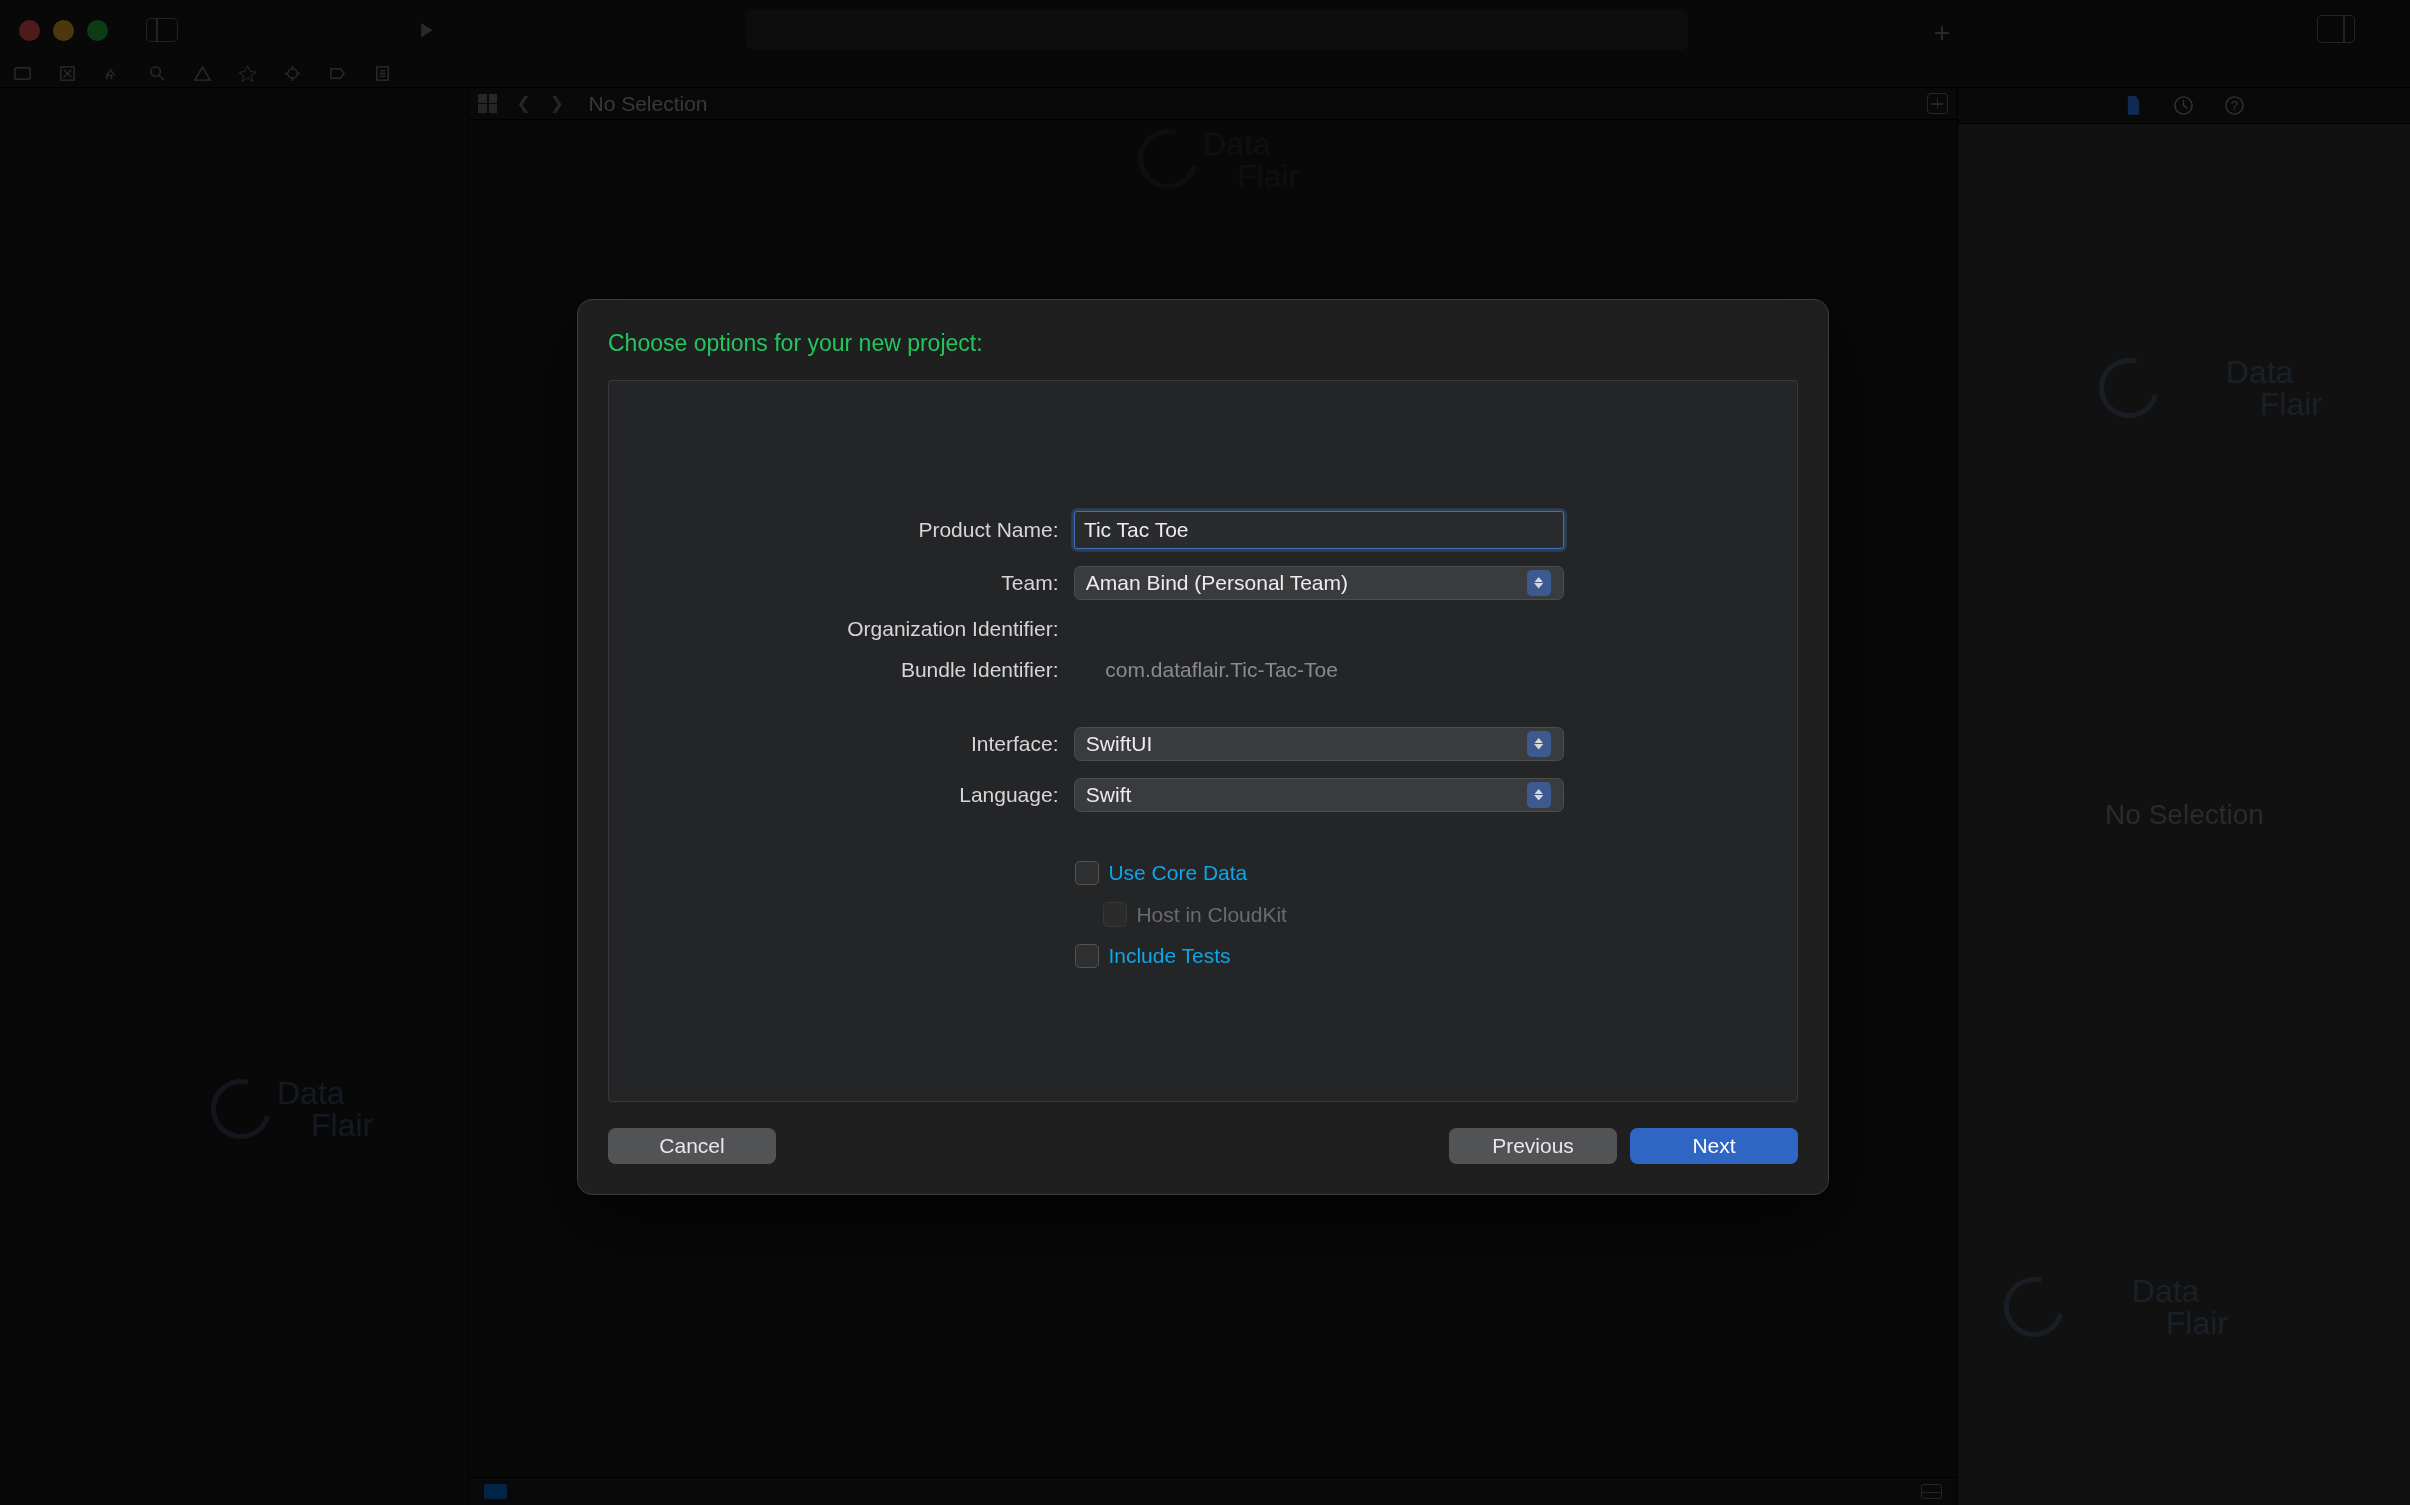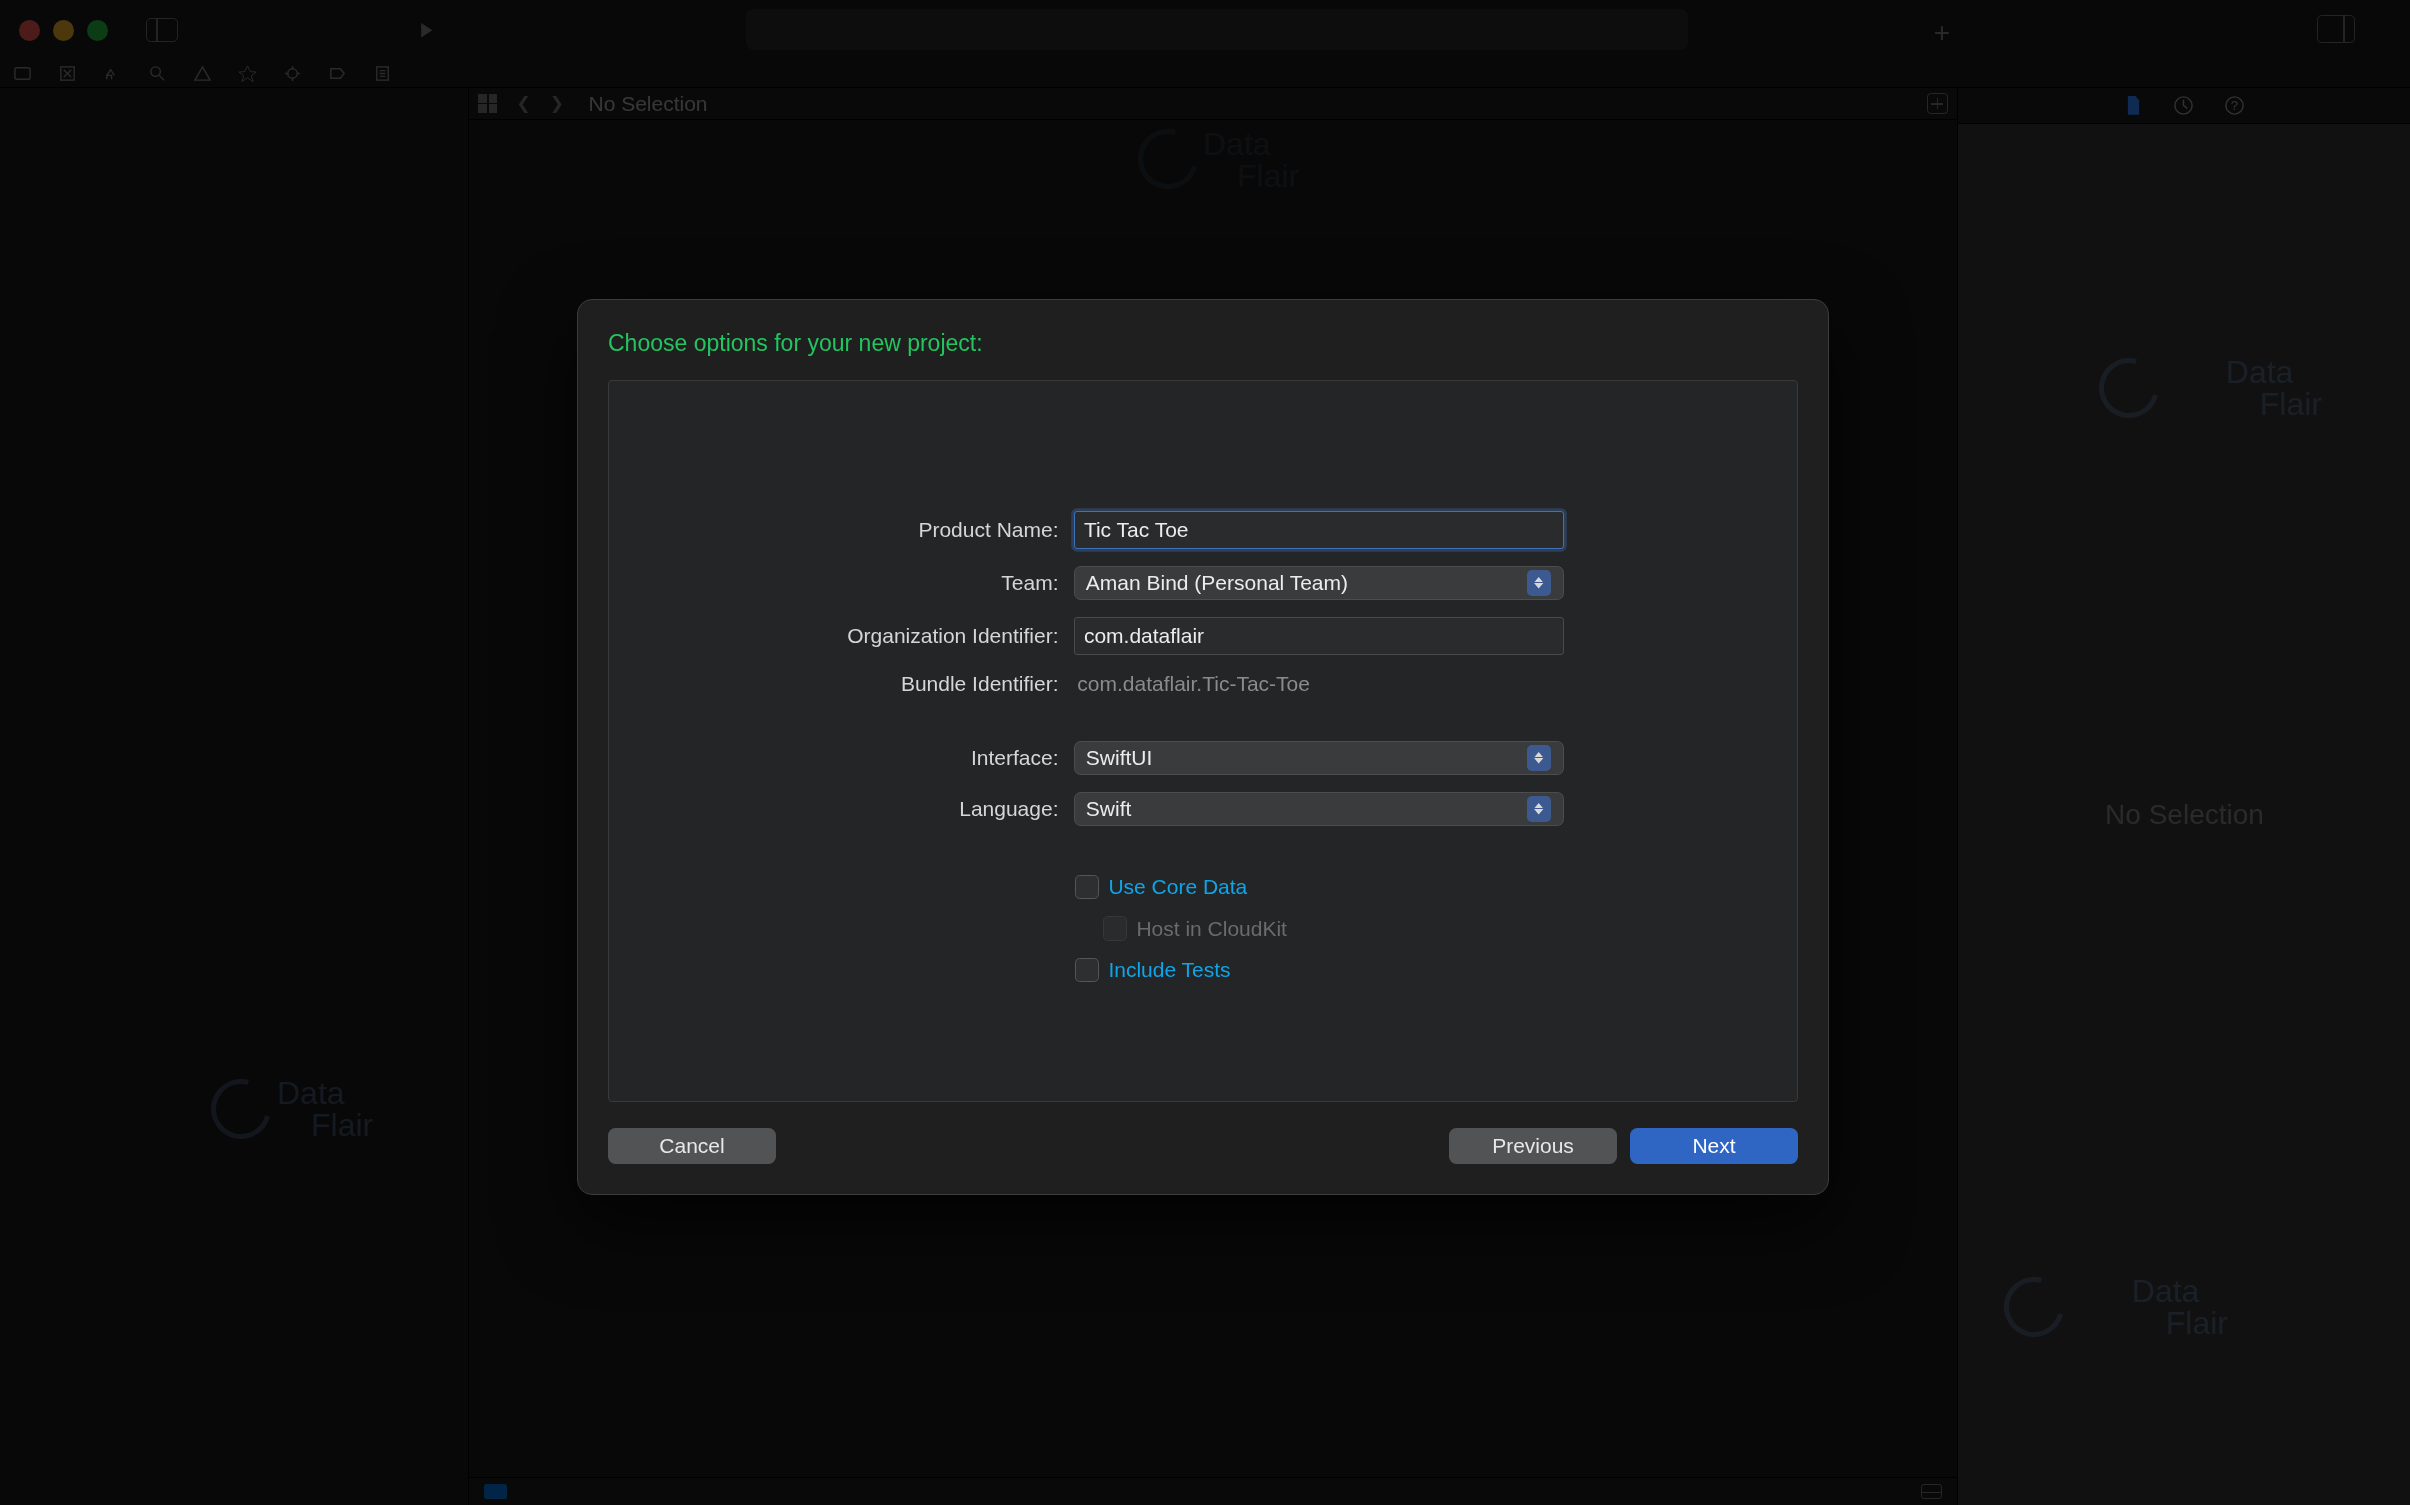--- a/index.html
+++ b/index.html
@@ -312,20 +312,21 @@
       outline:none;
     }
     .text-input.focused {
       border: 1.9px solid #3e71b8;
       box-shadow: 0 0 0 2.8px rgba(62,113,184,.35);
     }
     .readonly-val {
       color:#8a8b8d;
       font-size:21px;
       padding-left: 3.8px;
+      margin-left: 28px;
     }
     .select {
       width: 490px;
       height: 34px;
       background:#3a3b3d;
       border:0.9px solid #4c4d4f;
       border-radius:6.6px;
       color:#ececee;
       font-size:21px;
       padding: 0 11.3px;
@@ -561,23 +562,20 @@
               <svg width="9.4" height="5.6" viewBox="0 0 10 6">
                   <path d="M0 0l5 6 5-6z" fill="#d8d8da"></path>
                 </svg>
             </span>
           </div>
         </div>
       </div>
 
       <div class="row">
         <div class="lbl">Organization Identifier:</div>
-        <div class="ctrl">
-          <input class="text-input" value="com.dataflair" style="">
-        </div>
       </div>
 
       <div class="row">
         <div class="lbl">Bundle Identifier:</div>
         <div class="ctrl">
           <div class="readonly-val">com.dataflair.Tic-Tac-Toe</div>
         </div>
       </div>
 
       <div style="height:11.3px"></div>

